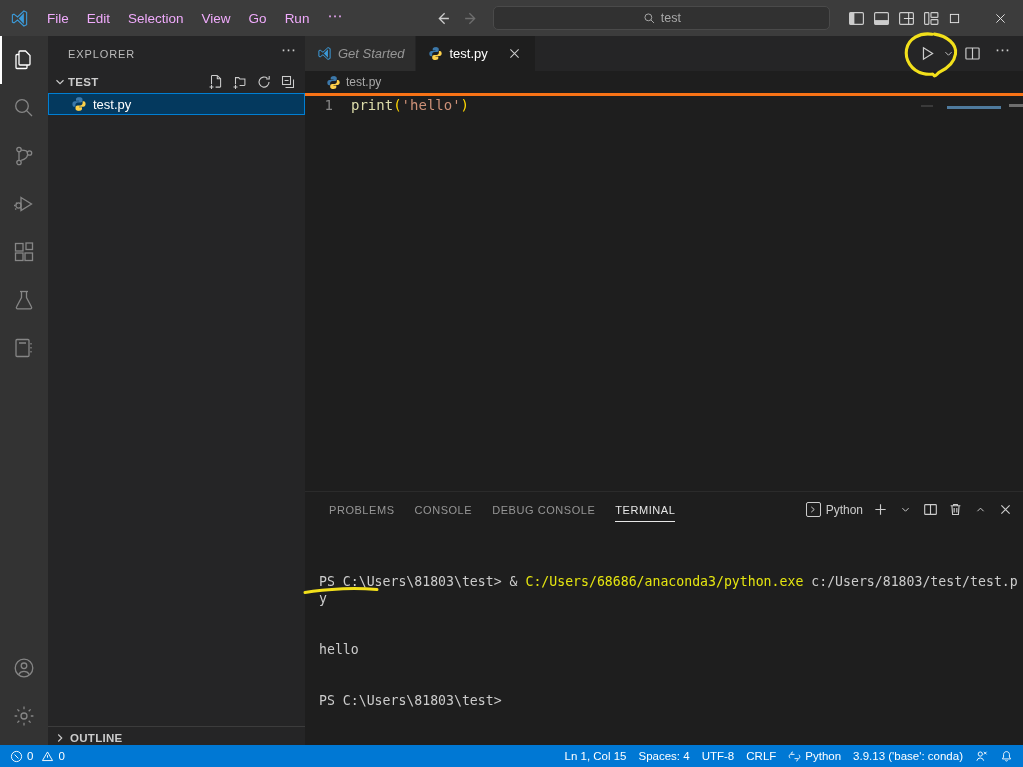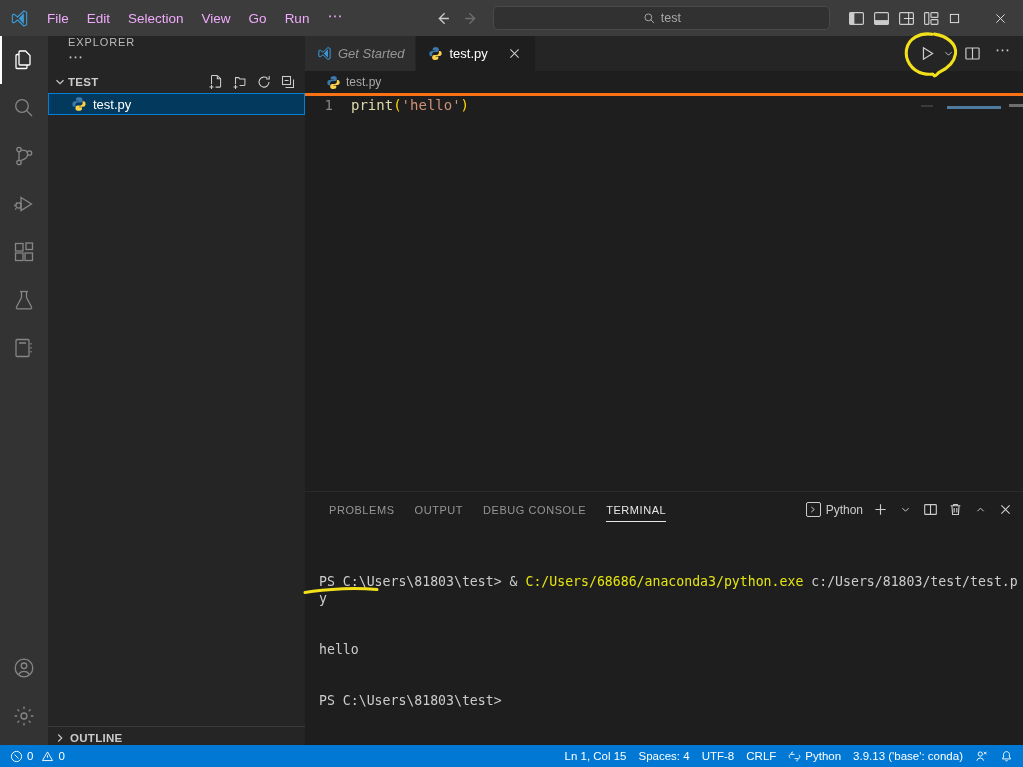--- a/index.html
+++ b/index.html
@@ -62,22 +62,22 @@
   }
   .act-ico svg { width: 24px; height: 24px; display: block; }
   #act-spacer { flex: 1; }
 
   
   #sidebar {
     position: absolute; left: 48px; top: 36px; width: 257px; height: 712px;
     background: #252526; display: flex; flex-direction: column;
   }
   #sidebar-title {
-    height: 35px; display: flex; align-items: flex-start; justify-content: space-between;
-    padding: 0 8px 0 20px; color: #bbbbbb; font-size: 11px; letter-spacing: 0.9px; flex-direction: column;
+    height: 35px; display: flex; align-items: center; justify-content: space-between;
+    padding: 0 8px 0 20px; color: #bbbbbb; font-size: 11px; letter-spacing: 0.9px;
   }
   #sidebar-more { color: #cccccc; font-size: 15px; letter-spacing: 1px; cursor: pointer; padding-bottom: 8px; }
 
   .tree-section-header {
     height: 22px; display: flex; align-items: center; padding: 0 8px 0 4px;
     color: #cccccc; font-size: 11.5px; font-weight: bold; letter-spacing: 0.3px; cursor: pointer;
   }
   .tree-section-header .chev { width: 16px; height: 16px; display: flex; align-items: center; justify-content: center; color: #cccccc; }
   .tree-section-header .chev svg { width: 14px; height: 14px; }
   .tree-section-header .lbl { flex: 1; }
@@ -484,21 +484,21 @@
     </div>
     <div id="editor-scrollbar">
       <div id="overview-ruler-line"></div>
     </div>
   </div>
 </div>
 
 <div id="panel">
   <div id="panel-header">
     <div class="panel-tab">PROBLEMS</div>
-    <div class="panel-tab">OUTPUT</div>
+    <div class="panel-tab">CONSOLE</div>
     <div class="panel-tab">DEBUG CONSOLE</div>
     <div class="panel-tab active">TERMINAL</div>
 
     <div id="panel-actions">
       <div id="terminal-selector">
         <span class="term-badge">
           <svg viewBox="0 0 12 12" fill="none" stroke="currentColor" stroke-width="1.3">
               <path d="M3 2.5 7 6l-4 3.5"></path>
             </svg>
         </span>

